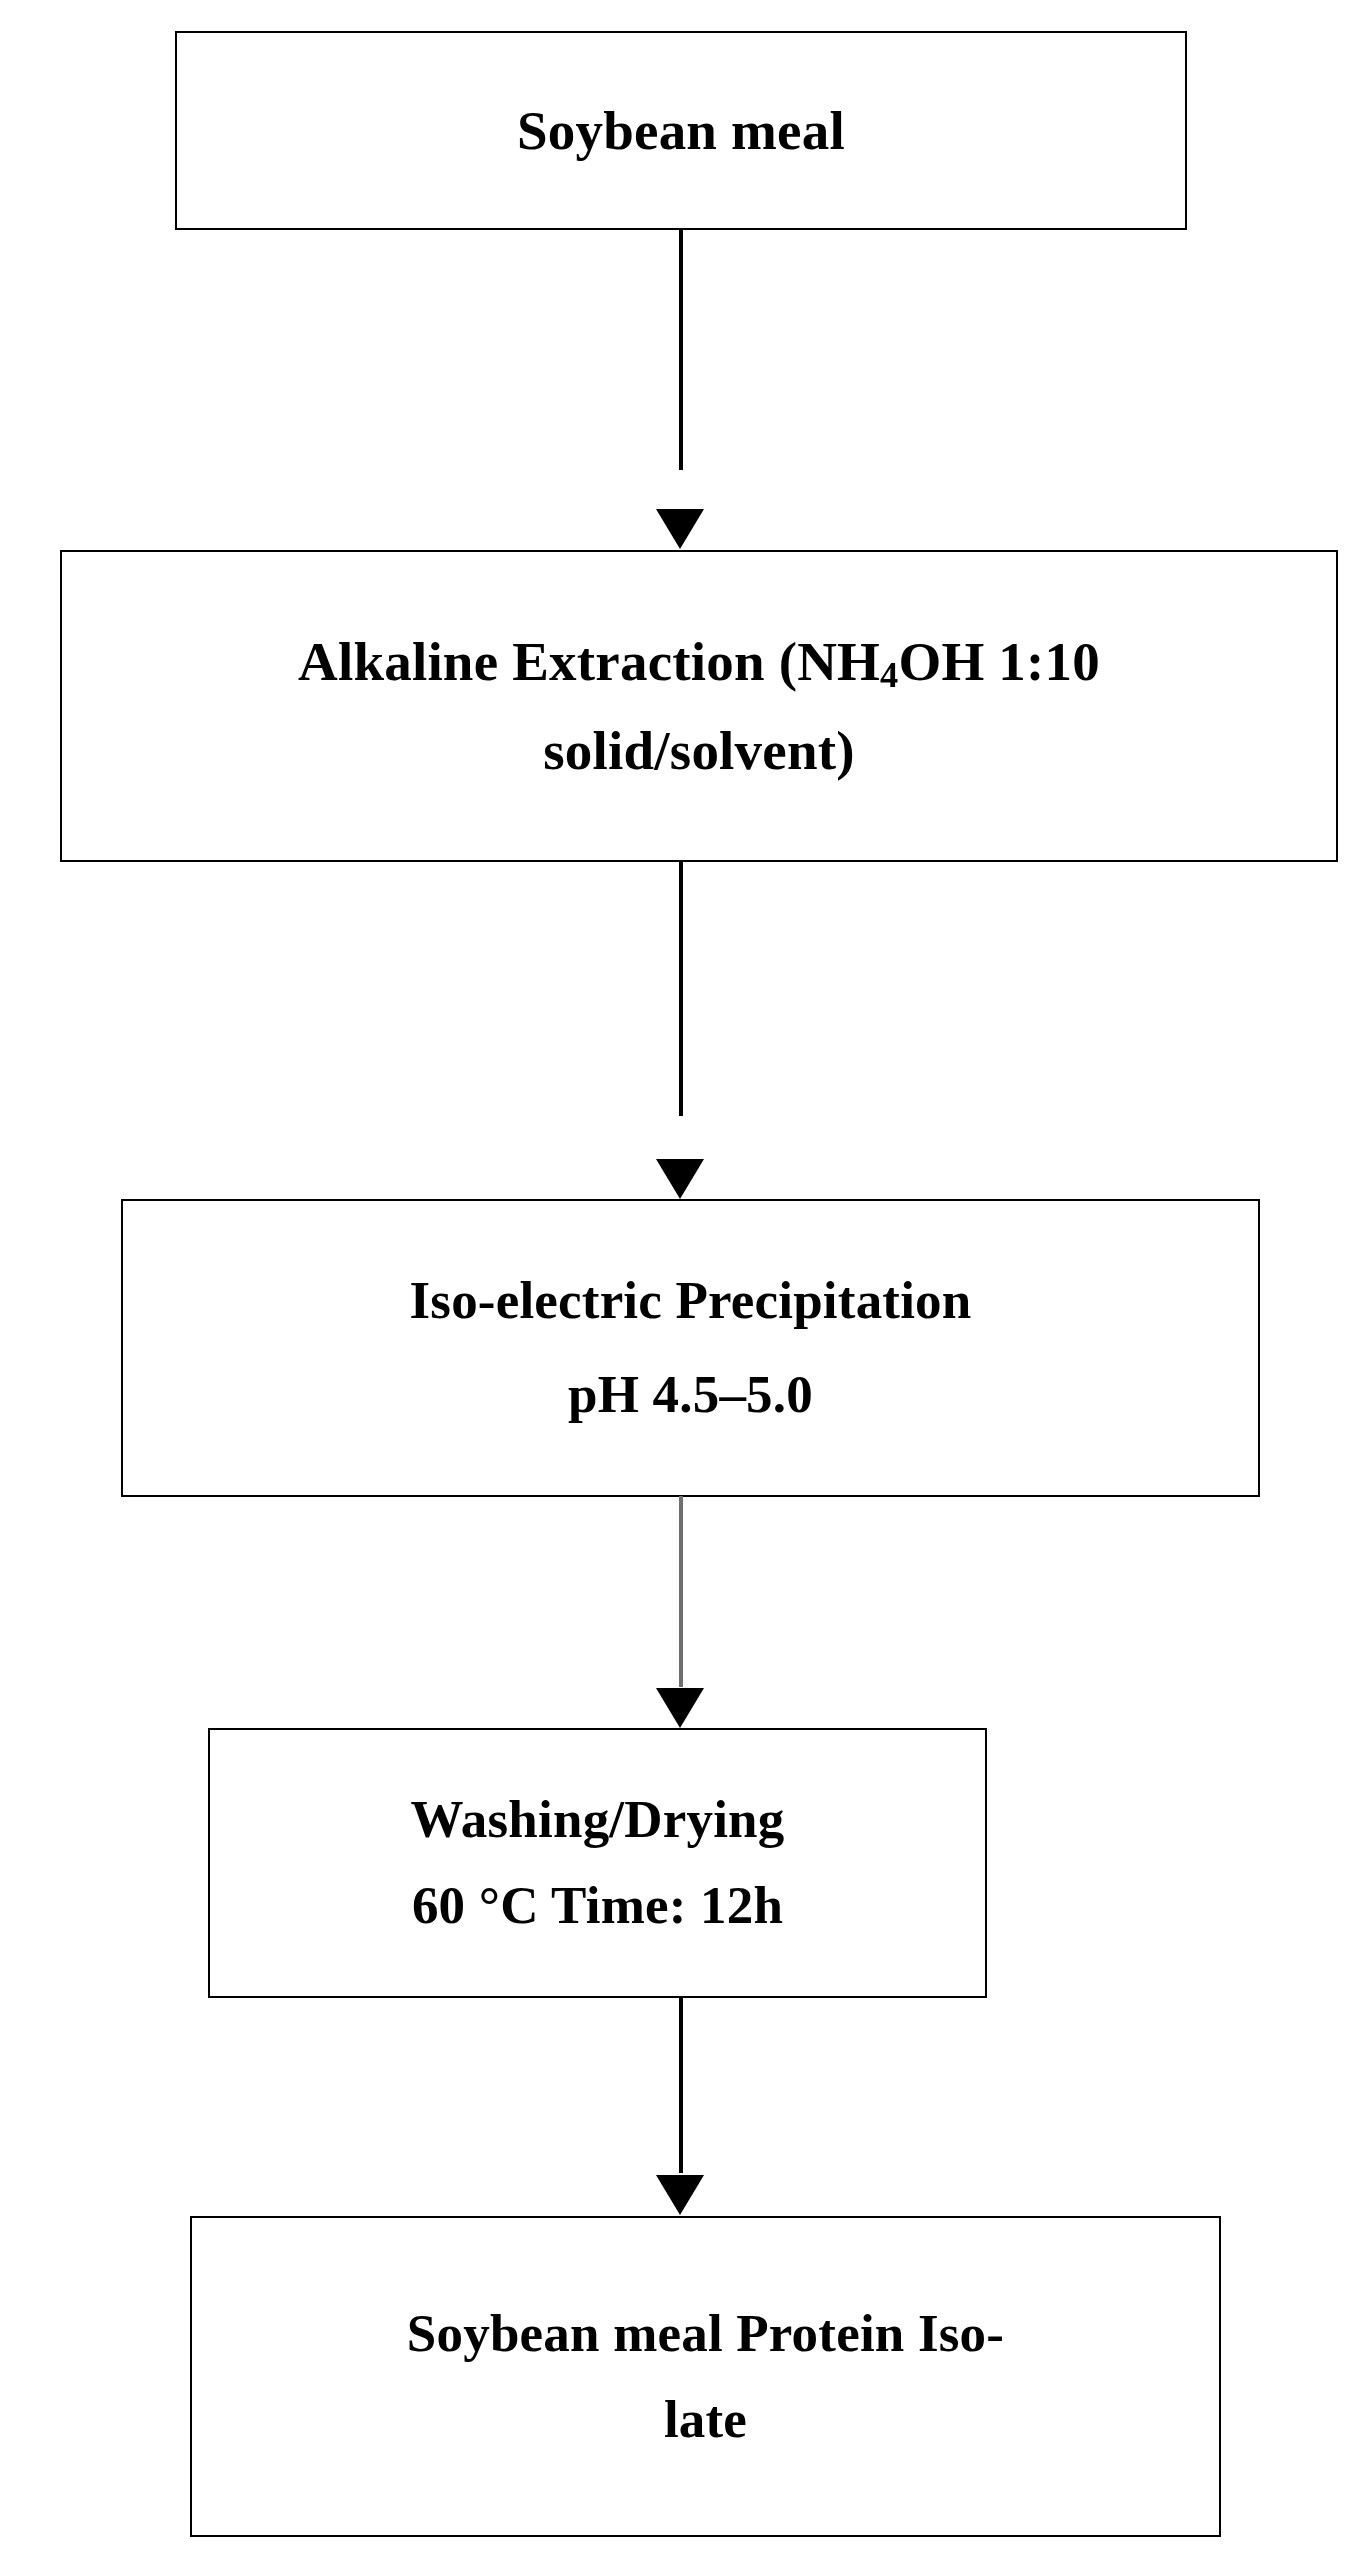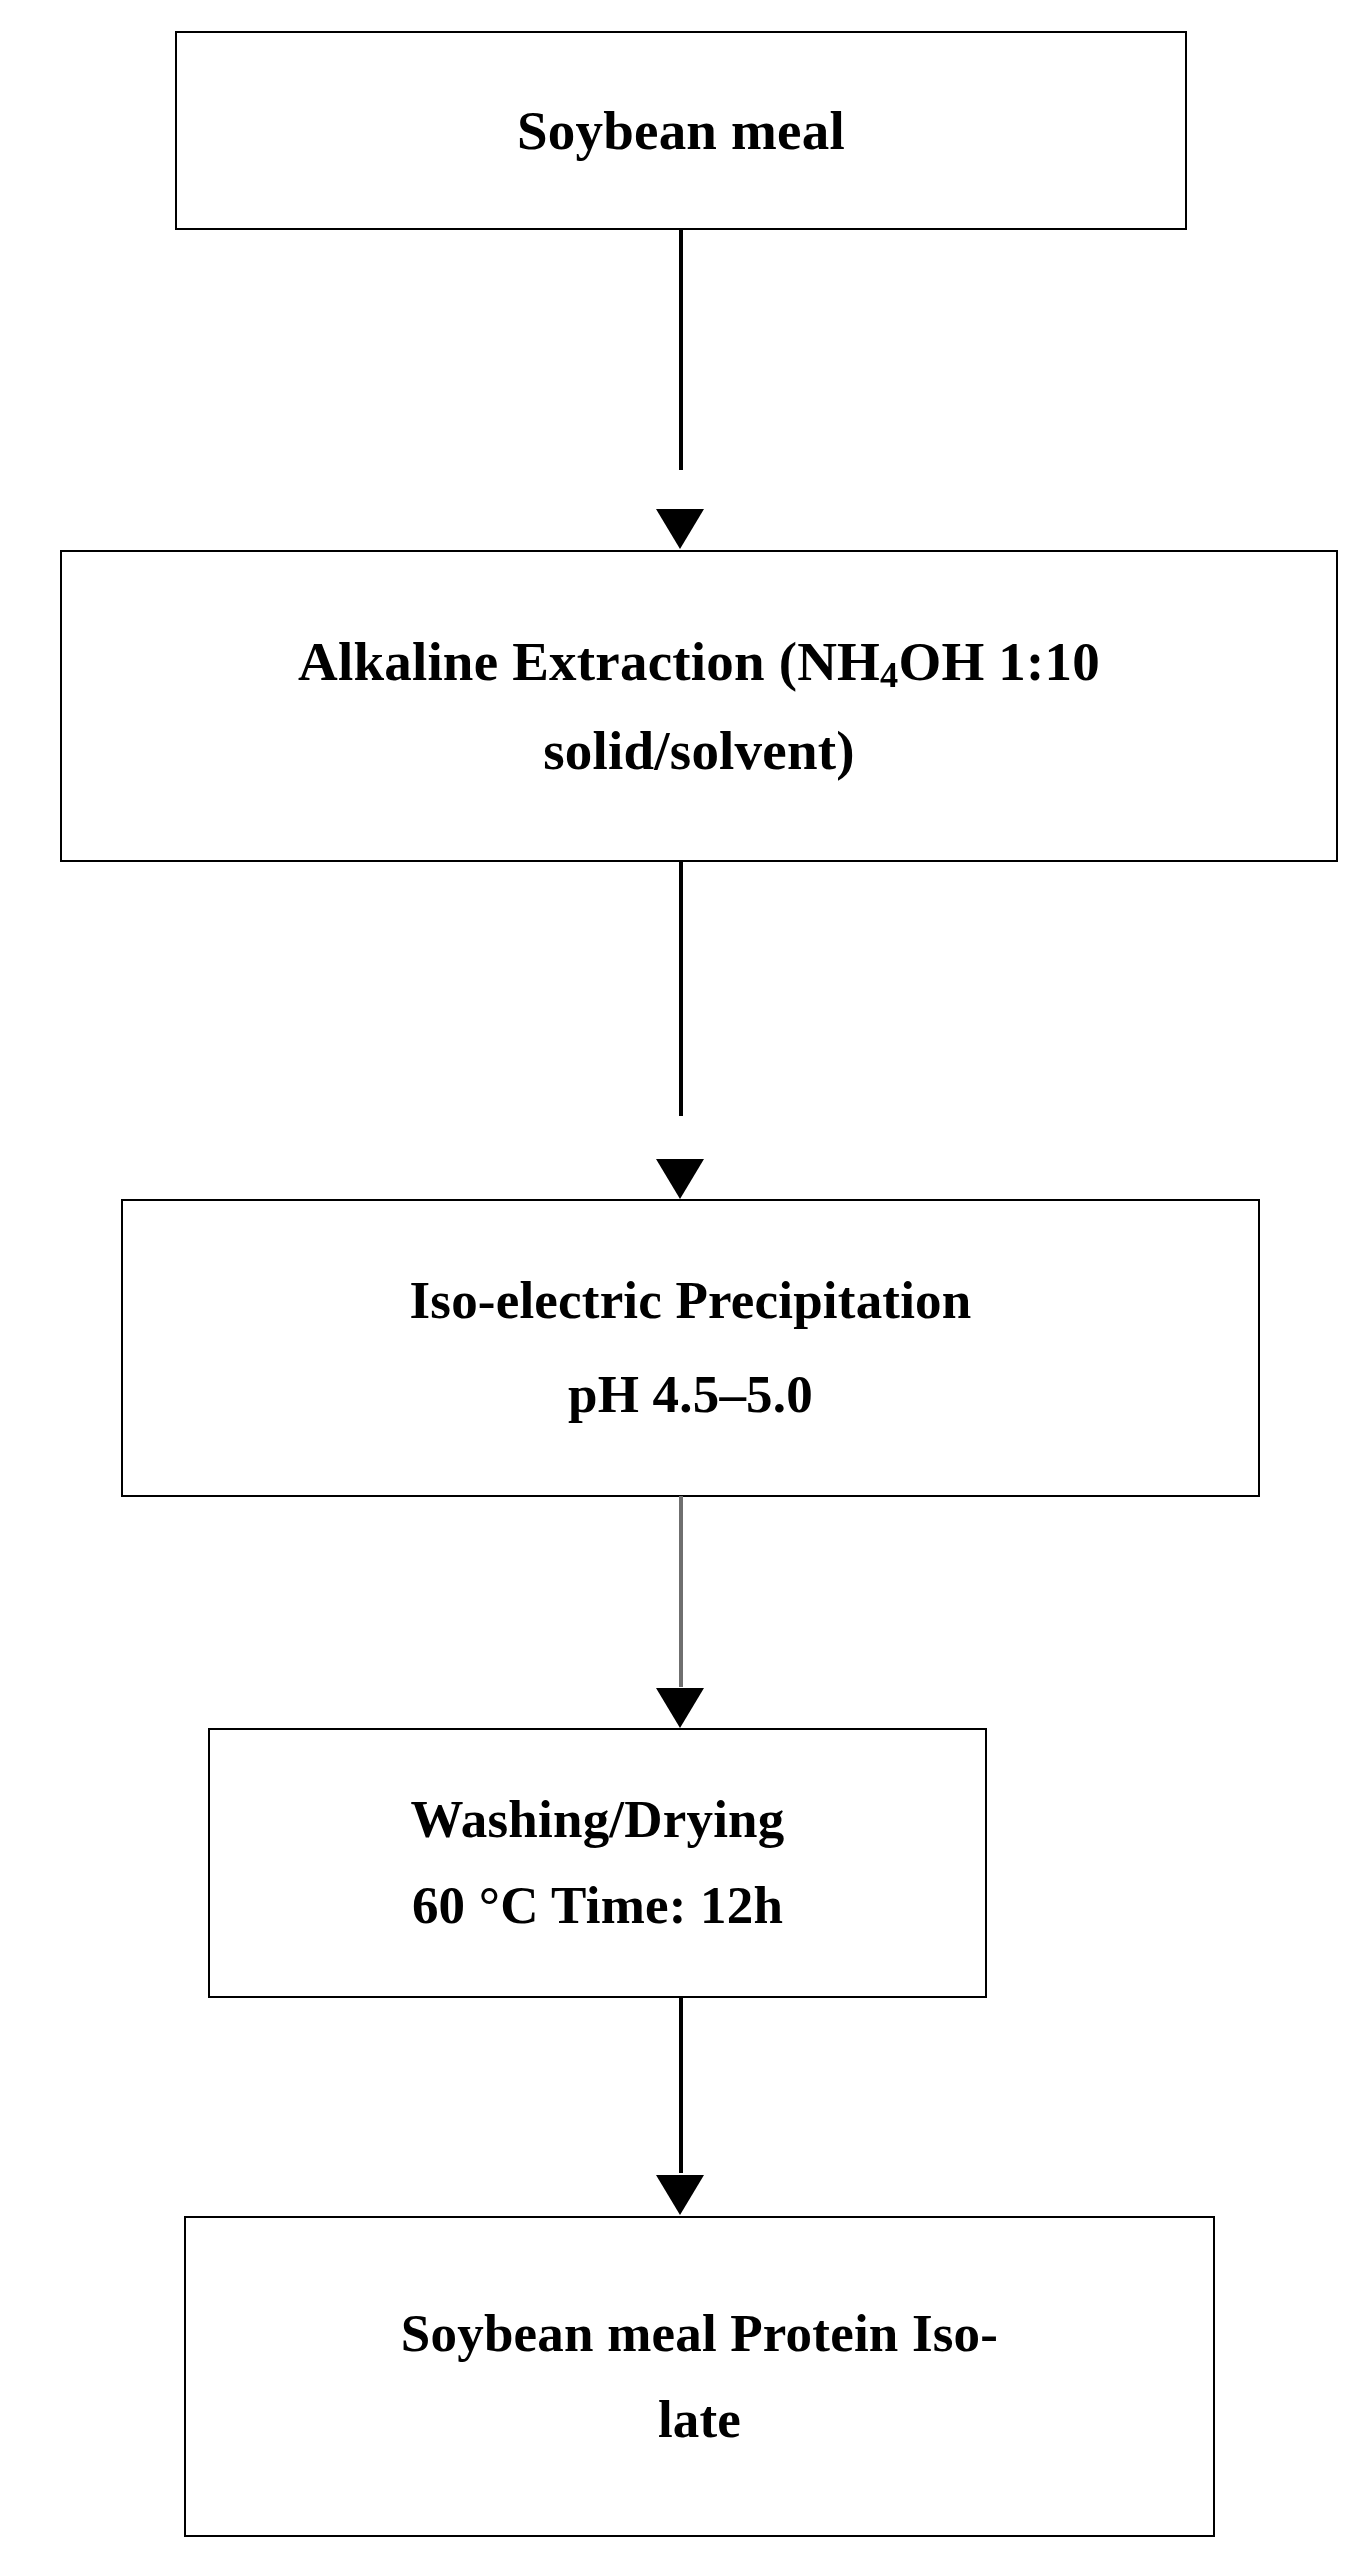--- a/index.html
+++ b/index.html
@@ -36,21 +36,21 @@
     width: 100%;
     line-height: 1.62;
     letter-spacing: 0.2px;
     white-space: nowrap;
   }
   
   #node-1 { left: 175px;  top: 31px;   width: 1012px; height: 199px; }
   #node-2 { left: 39px;   top: 550px;  width: 1278px; height: 312px; margin-left: 21px; }
   #node-3 { left: 121px;  top: 1199px; width: 1139px; height: 298px; gap: 8px; }
   #node-4 { left: 208px;  top: 1728px; width: 779px; height: 270px; }
-  #node-5 { left: 184px;  top: 2216px; width: 1031px; height: 321px; }
+  #node-5 { left: 190px;  top: 2216px; width: 1031px; height: 321px; }
 
   #node-1 .node-text { font-size: 55px; }
   #node-2 .node-text { font-size: 55px; }
   #node-3 .node-text { font-size: 53px; }
   #node-4 .node-text { font-size: 53px; }
   #node-5 .node-text { font-size: 53px; }
 
   .sub {
     font-size: 0.66em;
     vertical-align: -0.18em;

